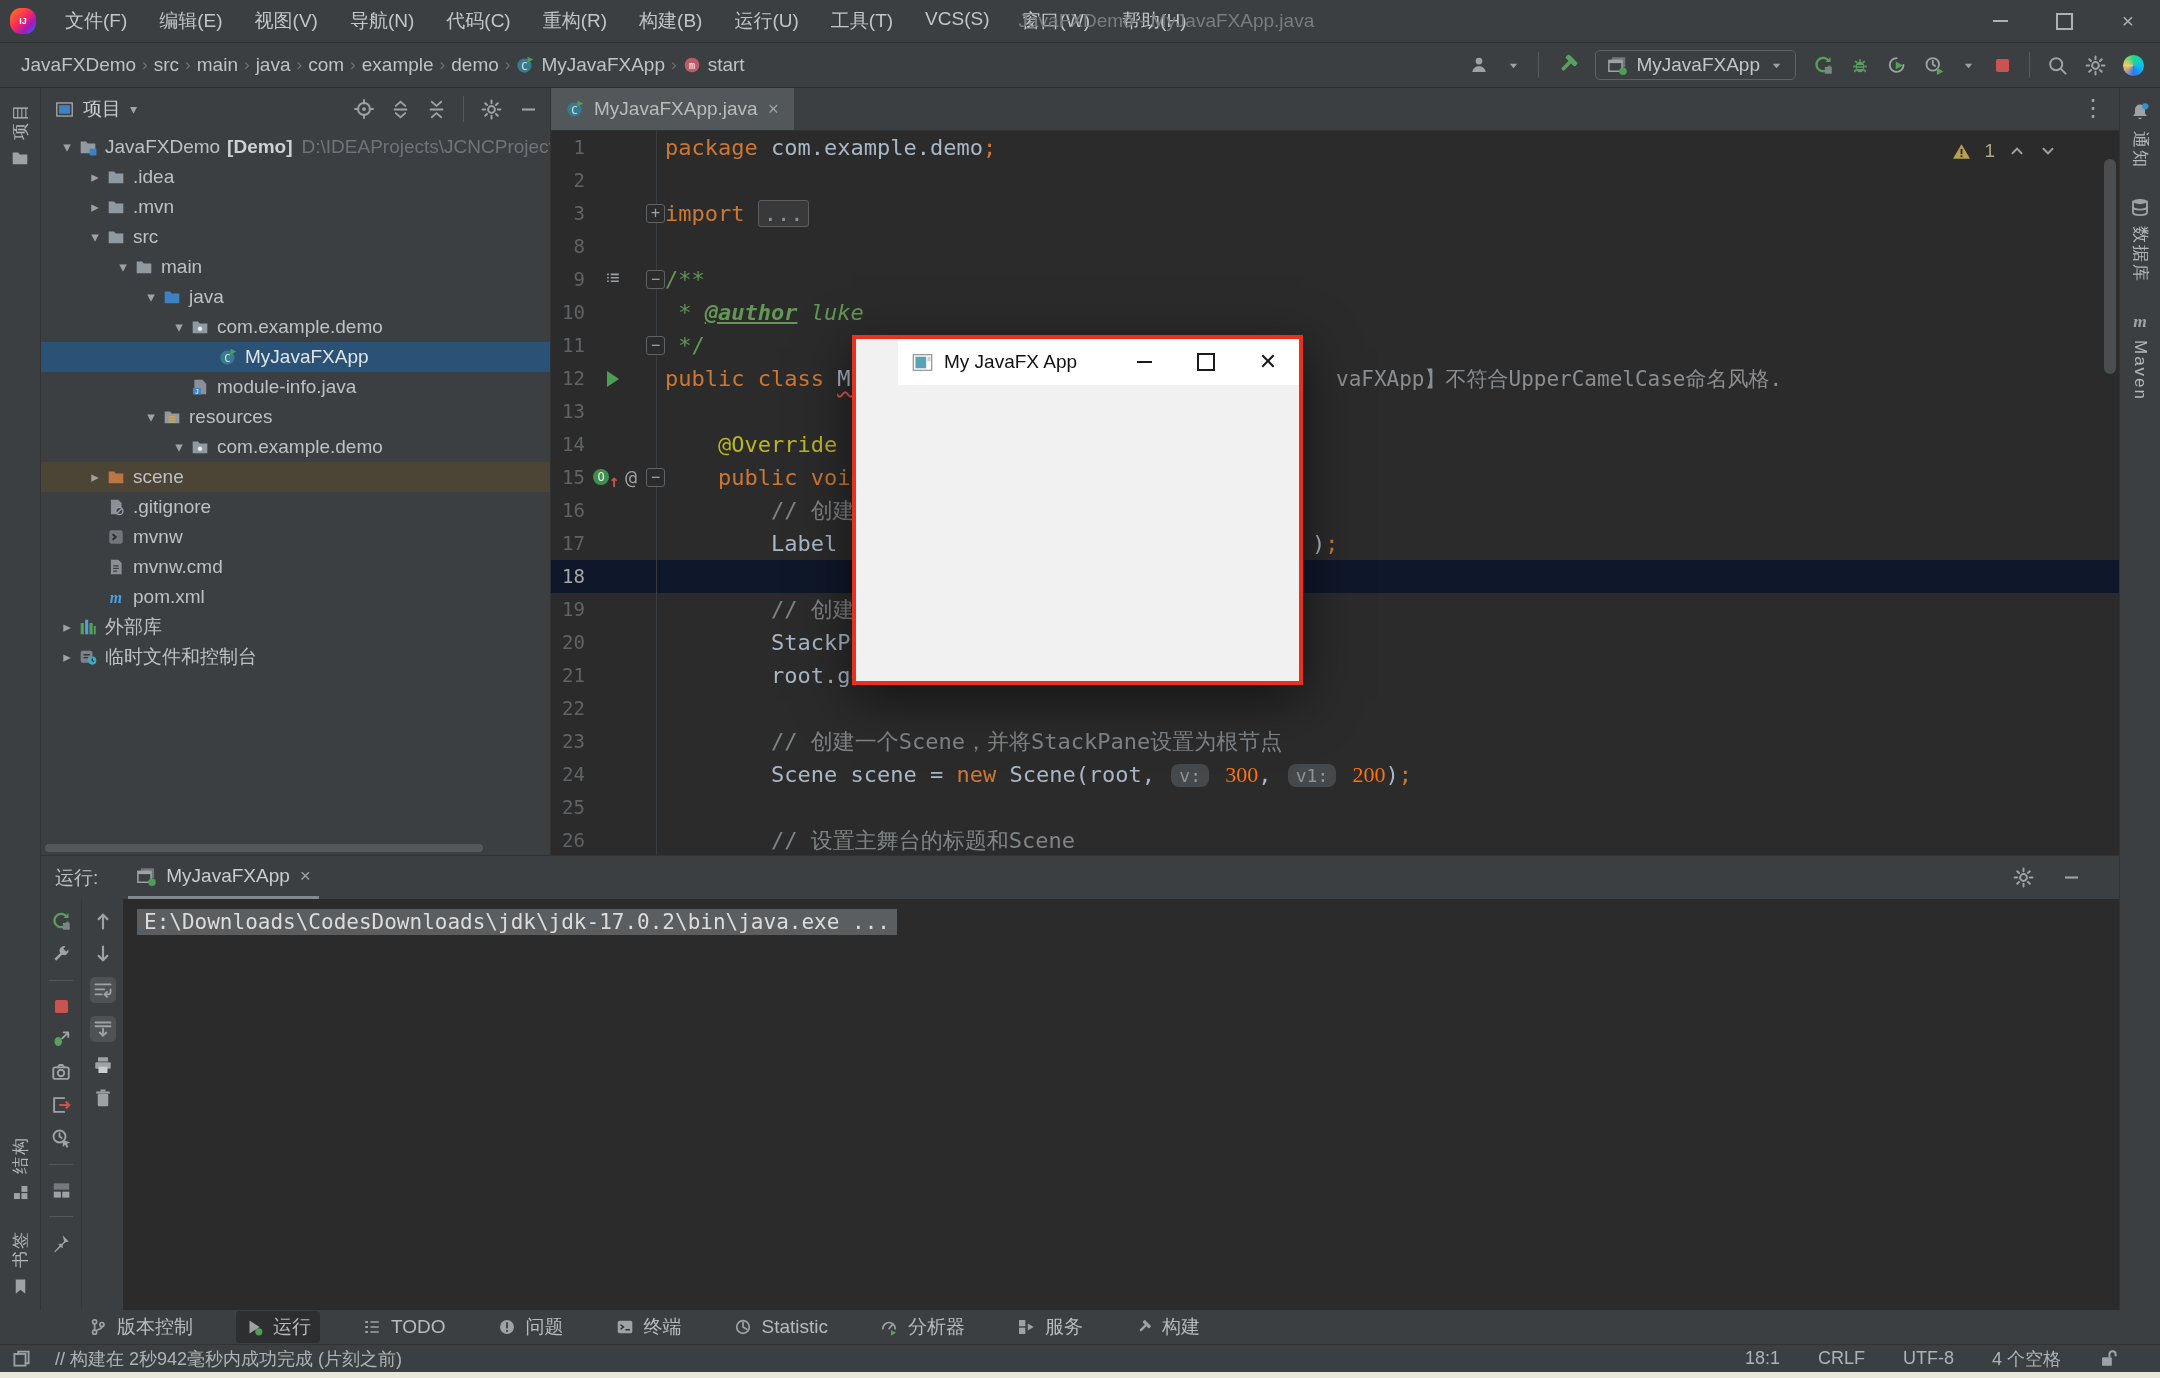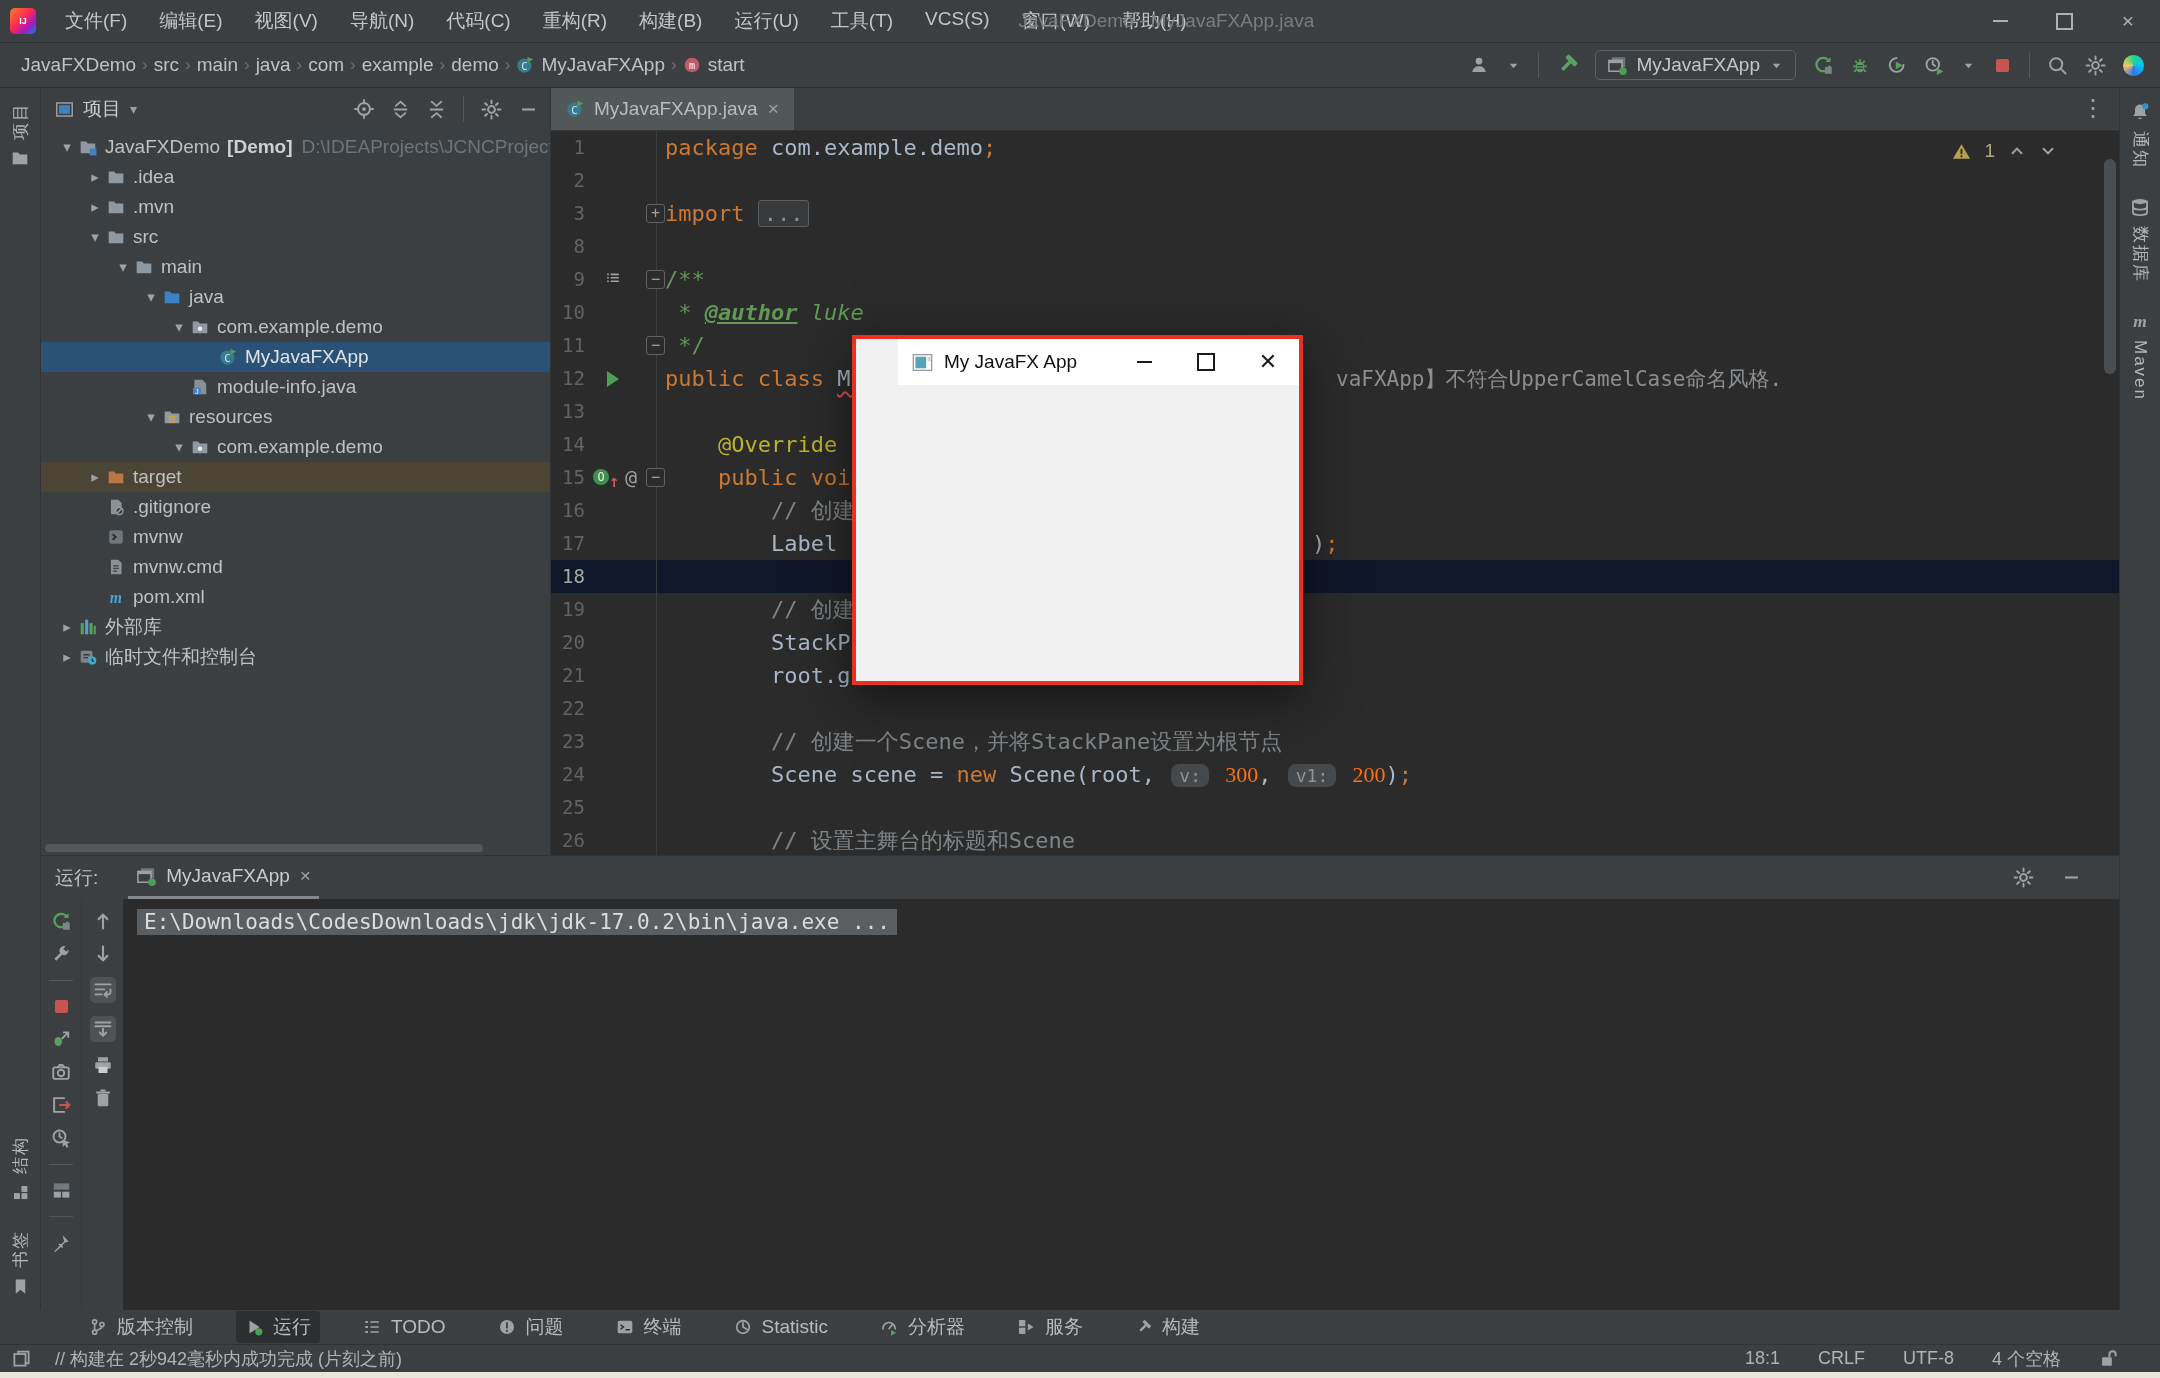--- a/index.html
+++ b/index.html
@@ -1,20 +1,20 @@
 <!DOCTYPE html>
 <html><head>
 <meta charset="utf-8">
 <style>
   html,body{margin:0;padding:0;background:#222;}
   #app{position:relative;width:2160px;height:1378px;background:#3c3f41;overflow:hidden;
        font-family:"Liberation Sans","DejaVu Sans",sans-serif;color:#bbb;}
   
   #titlebar{height:42px;display:flex;align-items:center;position:relative;background:#3c3f41;}
-  .logo{width:26px;height:26px;margin:0 16px 0 10px;border-radius:5px;
+  .logo{width:26px;height:26px;margin:0 16px 0 10px;border-radius:11px;
         background:linear-gradient(135deg,#fc801d,#fe2857 45%,#a11bbf 72%,#087cfa);
         display:flex;align-items:center;justify-content:center;font-size:9px;font-weight:bold;color:#fff;}
   #menubar{display:flex;gap:6px;}
   .menu-item{padding:4px 13px;font-size:19px;color:#c3c6c8;}
   .win-title{position:absolute;left:54%;transform:translateX(-50%);color:#797d7f;font-size:19px;white-space:nowrap;}
   .win-controls{margin-left:auto;display:flex;height:42px;}
   .win-btn{width:64px;display:flex;align-items:center;justify-content:center;color:#aeb1b3;font-size:21px;}
   .min-glyph{display:inline-block;width:15px;height:2px;background:#aeb1b3;}
   .max-glyph{display:inline-block;width:13px;height:13px;border:2px solid #aeb1b3;}
   
@@ -504,21 +504,21 @@
                 </span>
                 <span>com.example.demo</span>
               </div>
               <div class="tree-row row-hover" style="padding-left: 42px;">
                 <span class="chev">▸</span>
                 <span class="icon">
                   <svg width="18" height="18" viewBox="0 0 16 16">
                     <path d="M1.5 13.5V3h4.8l1.5 1.8h6.7v8.7z" fill="#b97743"></path>
                   </svg>
                 </span>
-                <span>target</span>
+                <span>scene</span>
               </div>
               <div class="tree-row" style="padding-left: 42px;">
                 <span class="chev"></span>
                 <span class="icon">
                   <svg width="18" height="18" viewBox="0 0 16 16">
                     <path d="M3.5 1.5h6.5L13 4.5V14.5H3.5z" fill="#8a9096"></path>
                     <circle cx="11" cy="11.5" r="3.2" fill="#3c3f41" stroke="#9aa0a5" stroke-width="1.2"></circle>
                     <line x1="8.9" y1="13.6" x2="13.1" y2="9.4" stroke="#9aa0a5" stroke-width="1.2"></line>
                   </svg>
                 </span>

